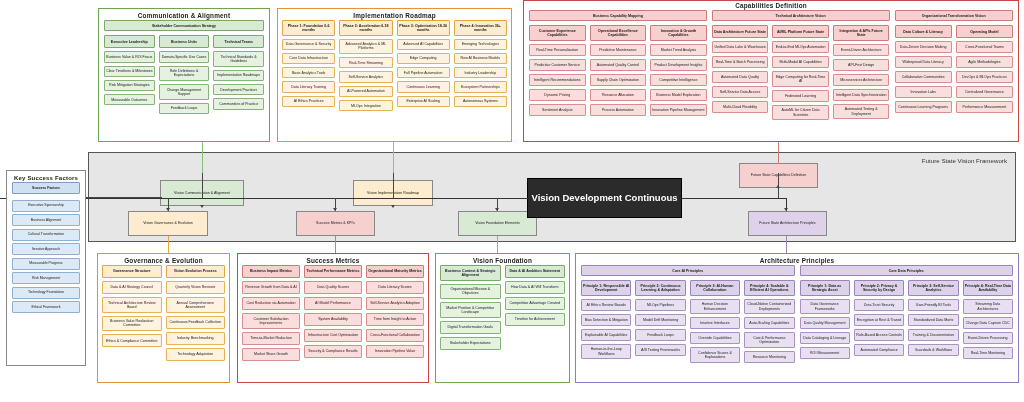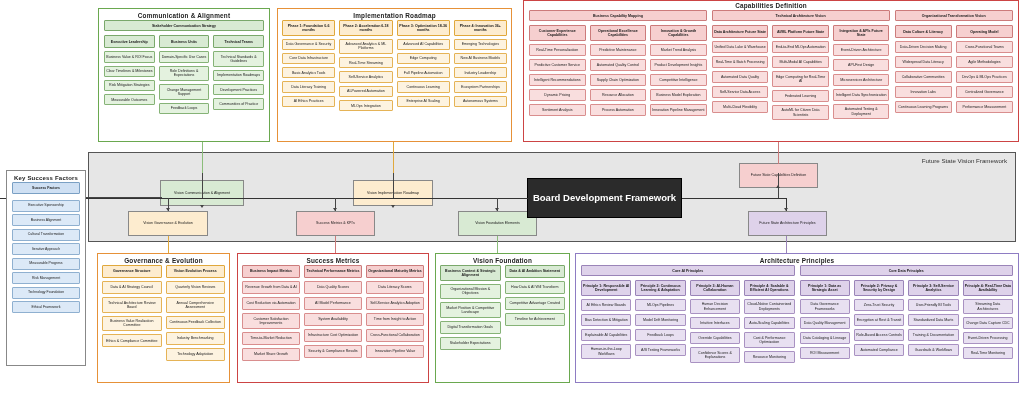--- a/index.html
+++ b/index.html
@@ -292,21 +292,21 @@
     <span>Success Metrics &amp; KPI's</span>
   </div>
   <div class="fw-node green" style="left:458px; top:211px; width:79px; height:25px;">
     <span>Vision Foundation Elements</span>
   </div>
   <div class="fw-node purple" style="left:748px; top:211px; width:79px; height:25px;">
     <span>Future State Architecture Principles</span>
   </div>
 
   <div id="vision-dev">
-    <span>Board Development Framework</span>
+    <span>Vision Development Continuous</span>
   </div>
 
   <div class="conn hline" style="left:0px; top:198px; width:528px; background:#333; height:1.4px;"></div>
   <div class="conn hline" style="left:682px; top:198px; width:105px; background:#333; height:1.4px;"></div>
   <div class="conn vline" style="left:786px; top:198px; height:13px; background:#333;"></div>
 
   <div class="conn vline" style="left:202px; top:173px; height:25px;"></div>
   <div class="conn vline" style="left:393px; top:173px; height:25px;"></div>
   <div class="conn vline" style="left:778px; top:173px; height:25px;"></div>
   <div class="conn vline" style="left:168px; top:198px; height:13px;"></div>

